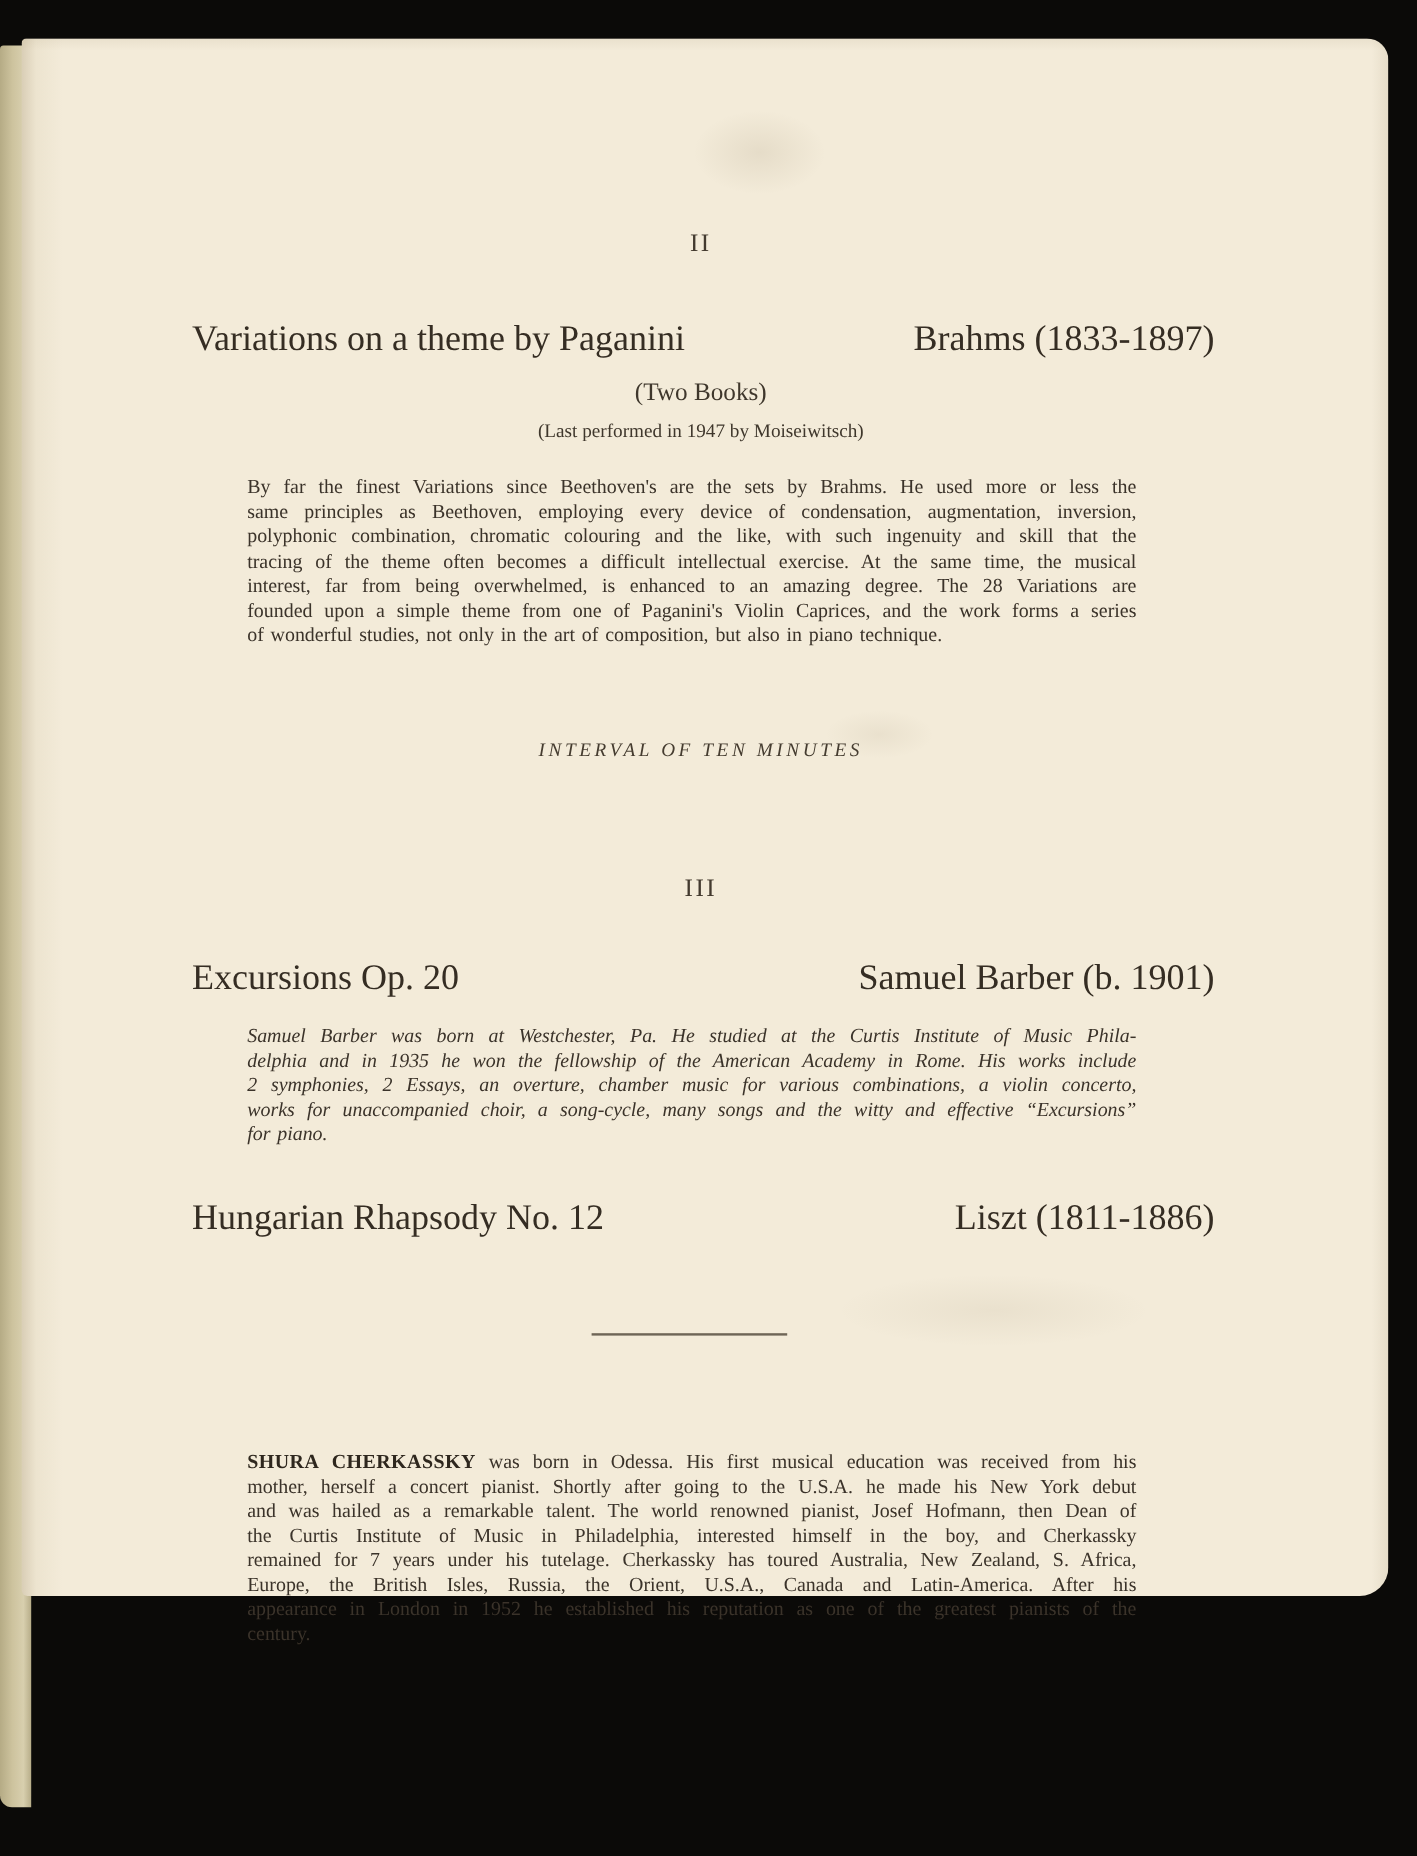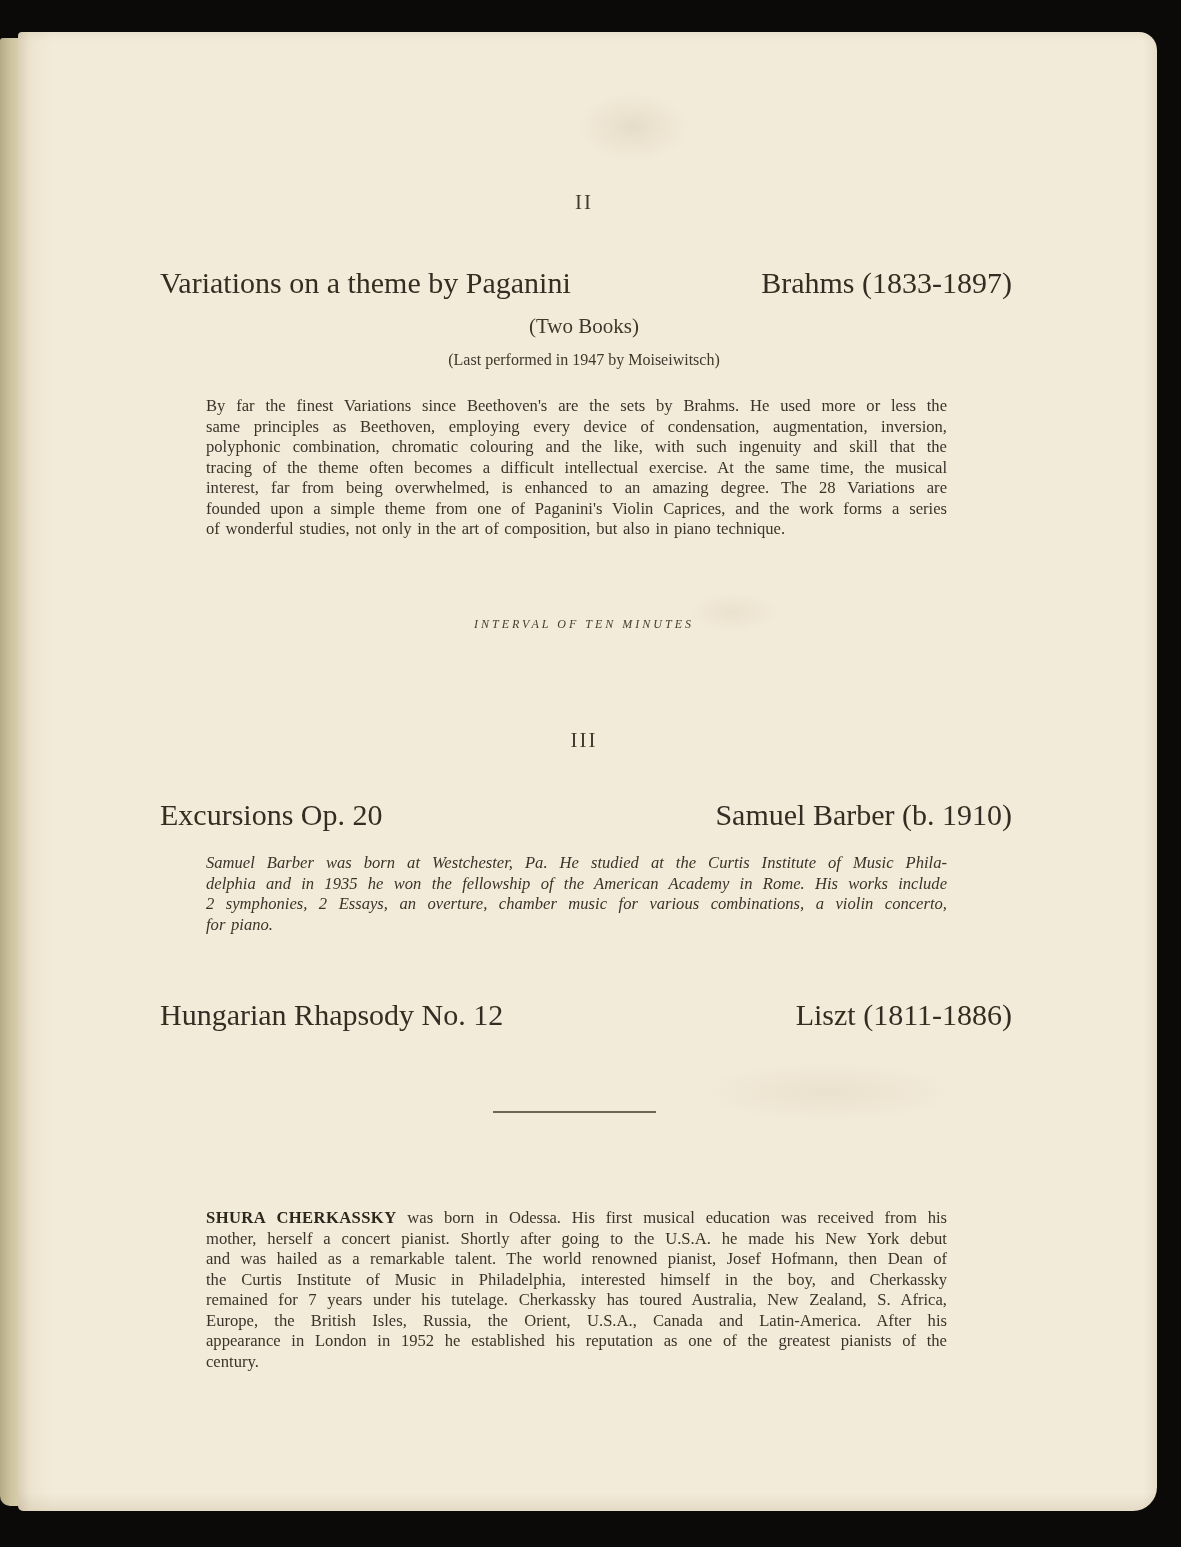--- a/index.html
+++ b/index.html
@@ -10,21 +10,21 @@
   }
   .stage{position:absolute;inset:0;}
   
   .edge-strip{
     position:absolute;left:0;top:38px;width:26px;height:1468px;
     background:linear-gradient(90deg,#b5ab85 0%,#cdc39e 40%,#d8cfae 75%,#b7ad89 100%);
     border-radius:3px 0 0 10px;
   }
   
   .sheet{
-    position:absolute;left:18px;top:32px;width:1139px;height:1479px;
+    position:absolute;left:18px;top:32px;width:1139px;height:1298px;
     background:
       linear-gradient(90deg,rgba(150,130,90,0.28) 0px,rgba(190,175,135,0.12) 12px,rgba(0,0,0,0) 34px),
       linear-gradient(270deg,rgba(120,100,60,0.10) 0px,rgba(0,0,0,0) 14px),
       linear-gradient(180deg,rgba(120,100,60,0.08) 0px,rgba(0,0,0,0) 10px,rgba(0,0,0,0) 1460px,rgba(120,100,60,0.12) 100%),
       #f3ebd9;
     border-radius:4px 18px 24px 5px;
     color:#3b332a;
   }
   .smudge{position:absolute;border-radius:50%;pointer-events:none;}
   .s1{left:560px;top:60px;width:110px;height:70px;background:radial-gradient(closest-side,rgba(110,90,55,0.10),rgba(0,0,0,0));}
@@ -33,21 +33,21 @@
 
   .abs{position:absolute;}
   .centered{left:140px;width:852px;text-align:center;}
   .numeral{font-size:21px;letter-spacing:2px;color:#433a2f;}
   .heading-row{
     left:142px;width:852px;display:flex;justify-content:space-between;align-items:baseline;
     font-size:30px;color:#352d23;white-space:nowrap;
   }
   .subtitle{font-size:21px;color:#3f372c;}
   .perf-note{font-size:16px;color:#3f372c;}
-  .interval{font-size:12px;font-style:italic;letter-spacing:3px;color:#453c30;}
+  .interval{font-size:16px;font-style:italic;letter-spacing:3px;color:#453c30;}
   .body-para{left:188px;width:741px;font-size:16.6px;line-height:20.5px;word-spacing:1.5px;color:#3b332a;}
   .jline{text-align:justify;text-align-last:justify;}
   .jline.last,.last-line{text-align:justify;text-align-last:left;}
   .bio-lead{font-weight:bold;letter-spacing:0.4px;color:#2e271e;margin-top:12px;}
   .rule{left:475px;top:1079px;width:163px;height:2px;background:#4c4336;opacity:0.8;}
 </style>
 </head>
 <body>
 
 <div class="stage">
@@ -78,27 +78,28 @@
         <div class="jline">founded upon a simple theme from one of Paganini's Violin Caprices, and the work forms a series</div>
         <div class="jline last">of wonderful studies, not only in the art of composition, but also in piano technique.</div>
       </div>
 
     <div class="abs centered interval" style="top:585px;">INTERVAL OF TEN MINUTES</div>
 
     <div class="abs centered numeral" style="top:696px;">III</div>
 
     <div class="abs heading-row" style="top:766px;">
       <span>Excursions Op. 20</span>
-      <span>Samuel Barber (b. 1910)</span>
+      <span>Samuel Barber (b. 1901)</span>
     </div>
 
     <div class="abs body-para" style="top:821px;font-style:italic;">
         <div class="jline">Samuel Barber was born at Westchester, Pa. He studied at the Curtis Institute of Music Phila-</div>
         <div class="jline">delphia and in 1935 he won the fellowship of the American Academy in Rome. His works include</div>
         <div class="jline">2 symphonies, 2 Essays, an overture, chamber music for various combinations, a violin concerto,</div>
+        <div class="jline">works for unaccompanied choir, a song-cycle, many songs and the witty and effective “Excursions”</div>
         <div class="jline last">for piano.</div>
       </div>
 
     <div class="abs heading-row" style="top:966px;">
       <span>Hungarian Rhapsody No. 12</span>
       <span>Liszt (1811-1886)</span>
     </div>
 
     <div class="abs rule"></div>
 

